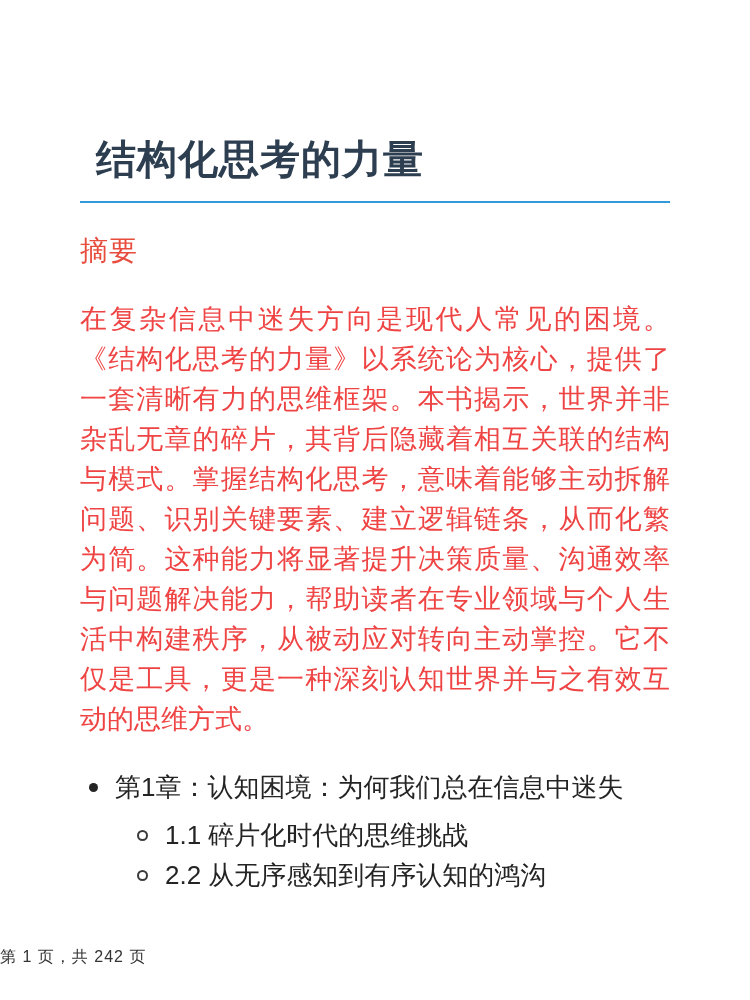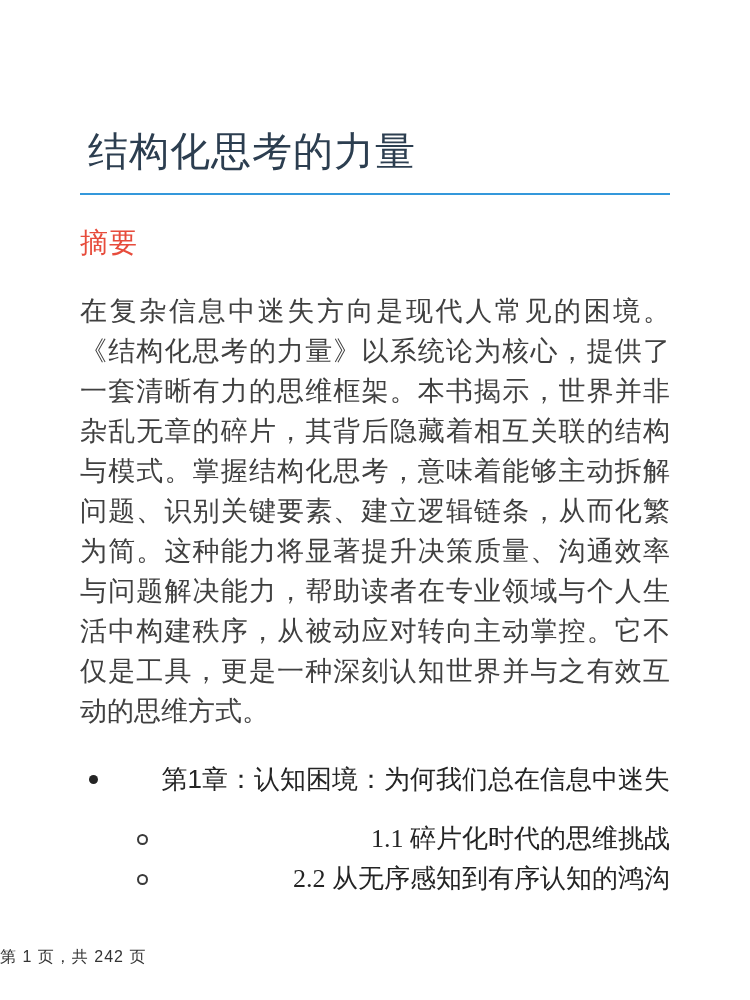--- a/index.html
+++ b/index.html
@@ -17,24 +17,24 @@
   }
   .page {
     position: relative;
     width: 750px;
     height: 1000px;
     box-sizing: border-box;
     padding: 118px 80px 0 80px;
     background: #ffffff;
   }
   h1.doc-title {
-    margin: 8px;
+    margin: 16px;
     font-size: 40px;
     line-height: 50px;
-    font-weight: 400;
+    font-weight: 700;
     color: #2c3e50;
     letter-spacing: 1px;
   }
   .title-divider {
     border: none;
     margin: 17px 0 0 0;
     height: 0;
     border-top: 2px solid #3498db;
   }
   h2.section-heading {
@@ -43,36 +43,34 @@
     line-height: 36px;
     font-weight: 400;
     color: #e74c3c;
     letter-spacing: 1px;
   }
   p.abstract-text {
     margin: 30px 0 0 0;
     font-size: 27px;
     line-height: 40px;
     text-align: justify;
-    color: #404040;
+    color: #ef4444;
   }
   ul.toc-list {
     list-style: none;
     margin: 28px 0 0 0;
     padding: 0 0 0 35px;
     font-size: 26px;
     line-height: 40px;
     color: #242424;
-    text-align: right;
   }
   ul.toc-sublist {
     list-style: none;
-    margin: 20px 0 0 0;
+    margin: 8px 0 0 0;
     padding: 0 0 0 50px;
-    font-family: Liberation Serif, serif;
   }
   li.toc-item {
     position: relative;
   }
   .bullet {
     position: absolute;
     left: -26px;
     top: 16px;
     width: 9px;
     height: 9px;

